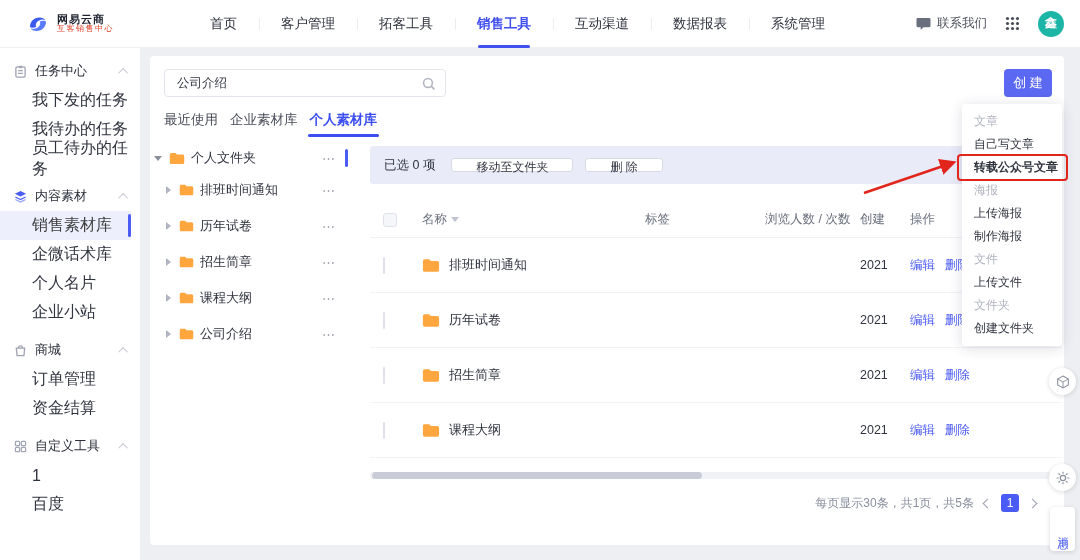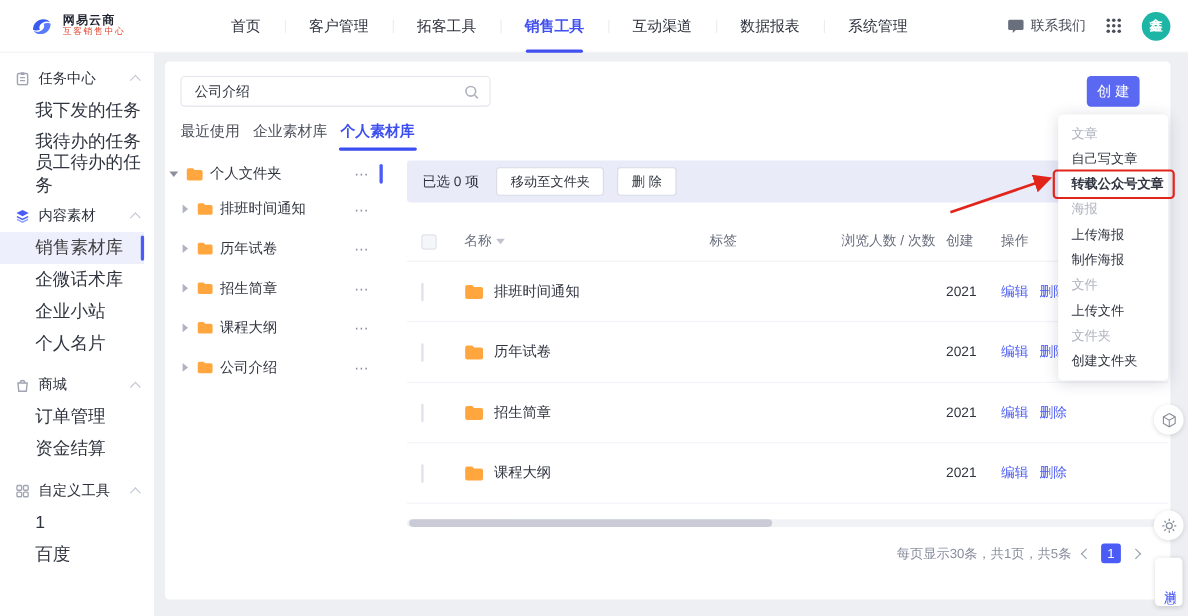--- a/index.html
+++ b/index.html
@@ -37,41 +37,41 @@
   .chev-up { width:7px; height:7px; border-left:1.5px solid #c2c6d1; border-top:1.5px solid #c2c6d1; transform:rotate(45deg) translateY(2px); }
   .side-item { position:relative; height:29px; display:flex; align-items:center; padding-left:32px; font-size:16px; color:#30343f; cursor:pointer; width:140px; }
   .side-item.active { background:#edeffd; color:#404040; width:131px; }
   .side-item.active::after { content:""; position:absolute; right:0; top:3px; bottom:3px; width:3px; background:#4b5bf5; border-radius:2px; }
   .side-gap { height:8px; }
   
   .card { position:absolute; left:150px; top:56px; width:914px; height:489px; background:#fff; border-radius:4px; z-index:10; }
   .search-box { position:absolute; left:14px; top:13px; width:282px; height:28px; border:1px solid #e3e5ec; border-radius:4px; background:#fff; }
   .search-box input { position:absolute; inset:0; border:0; outline:0; background:transparent; padding:0 30px 0 12px; font-size:12.5px; color:#30343f; font-family:inherit; }
   .search-icon { position:absolute; right:9px; top:7px; cursor:pointer; }
-  .btn-create { position:absolute; right:28px; top:13px; width:48px; height:28px; background:#5a68f2; color:#fff; border:0; border-radius:4px; font-size:13px; cursor:pointer; font-family:inherit; white-space:nowrap;}
+  .btn-create { position:absolute; right:12px; top:13px; width:48px; height:28px; background:#5a68f2; color:#fff; border:0; border-radius:4px; font-size:13px; cursor:pointer; font-family:inherit; white-space:nowrap;}
   .tabs { position:absolute; left:14px; top:55px; display:flex; gap:12px; }
   .tab { position:relative; padding-bottom:8px; font-size:13.5px; color:#4a4e59; cursor:pointer; white-space:nowrap;}
   .tab.active { color:#3c4ef0; font-weight:bold; }
   .tab.active::after { content:""; position:absolute; left:-2px; right:-2px; bottom:0; height:3px; background:#3c4ef0; border-radius:2px; }
   
   .tree { position:absolute; left:0; top:88px; width:198px; }
   .tree-row { display:flex; align-items:center; cursor:pointer; }
   .tree-root { height:28px; padding-left:4px; position:relative; }
   .tree-child { height:36px; padding-left:16px; }
   .caret-down { width:0; height:0; border-left:4px solid transparent; border-right:4px solid transparent; border-top:5px solid #8a8f9c; margin-right:7px; }
   .caret-right { width:0; height:0; border-top:4px solid transparent; border-bottom:4px solid transparent; border-left:5px solid #b0b4c0; margin-right:8px; }
   .tree-label { font-size:13px; color:#30343f; margin-left:6px; white-space:nowrap; }
   .more-dots { margin-left:auto; margin-right:12px; color:#8a8f9c; font-size:13px; letter-spacing:1px; cursor:pointer; line-height:1;}
   .more-dots::before { content:"\22EF"; }
   .tree-active-bar { position:absolute; right:0; top:5px; width:3px; height:18px; background:#4b5bf5; border-radius:2px; }
   
   .table-area { position:absolute; left:220px; top:90px; width:692px; }
   .bulk-bar { height:38px; background:#e9ebf9; border-radius:3px; display:flex; align-items:center; padding:0 14px; gap:12px; }
   .bulk-selected { font-size:12.5px; color:#30343f; margin-right:4px; white-space:nowrap;}
-  .bulk-btn { height:26px; padding:0 12px; background:#fff; border:1px solid #d8dbe6; border-radius:3px; font-size:12px; color:#30343f; cursor:pointer; font-family:inherit; white-space:nowrap;}
+  .bulk-btn { height:14px; padding:0 24px; background:#fff; border:1px solid #d8dbe6; border-radius:3px; font-size:12px; color:#30343f; cursor:pointer; font-family:inherit; white-space:nowrap;}
   .grid-row { display:grid; grid-template-columns:40px 235px 120px 95px 50px 1fr; align-items:center; }
   .thead { margin-top:18px; height:36px; border-bottom:1px solid #f0f1f5; font-size:12.5px; color:#6a6f7d; }
   .th { white-space:nowrap; display:flex; align-items:center; gap:4px; }
   .sort-icon { width:0; height:0; border-left:4px solid transparent; border-right:4px solid transparent; border-top:5px solid #c0c3cf; cursor:pointer; }
   .trow { height:55px; border-bottom:1px solid #f2f3f7; font-size:13px; }
   .cb { width:14px; height:14px; border:1px solid #dfe2ea; background:#f5f6fa; border-radius:3px; margin-left:13px; cursor:pointer; }
   .name-cell { display:flex; align-items:center; gap:9px; padding-left:12px; }
   .actions-cell { display:flex; gap:10px; font-size:12.5px; white-space:nowrap;}
   .link { color:#4b5bf5; cursor:pointer; }
   .created-cell { font-size:12.5px; color:#30343f; white-space:nowrap;}
@@ -175,22 +175,22 @@
           <path d="M7 1l6 3-6 3-6-3z" fill="#4b5bf5"></path>
           <path d="M1.5 7.5L7 10.2l5.5-2.7" fill="none" stroke="#4b5bf5" stroke-width="1.3"></path>
           <path d="M1.5 10.2L7 12.9l5.5-2.7" fill="none" stroke="#8fa0ff" stroke-width="1.3"></path>
         </svg>
     </span>
     <span>内容素材</span>
     <span class="chev-up"></span>
   </div>
   <div class="side-item active">销售素材库</div>
   <div class="side-item">企微话术库</div>
+  <div class="side-item">个人名片</div>
   <div class="side-item">企业小站</div>
-  <div class="side-item">个人名片</div>
   <div class="side-gap"></div>
   <div class="side-section-header">
     <span>
       <svg width="13" height="13" viewBox="0 0 14 14">
           <path d="M2.5 4.5h9l-.8 8h-7.4z" fill="none" stroke="#a0a4b3" stroke-width="1.4"></path>
           <path d="M4.8 4.2a2.2 2.2 0 014.4 0" fill="none" stroke="#a0a4b3" stroke-width="1.4"></path>
         </svg>
     </span>
     <span>商城</span>
     <span class="chev-up"></span>

